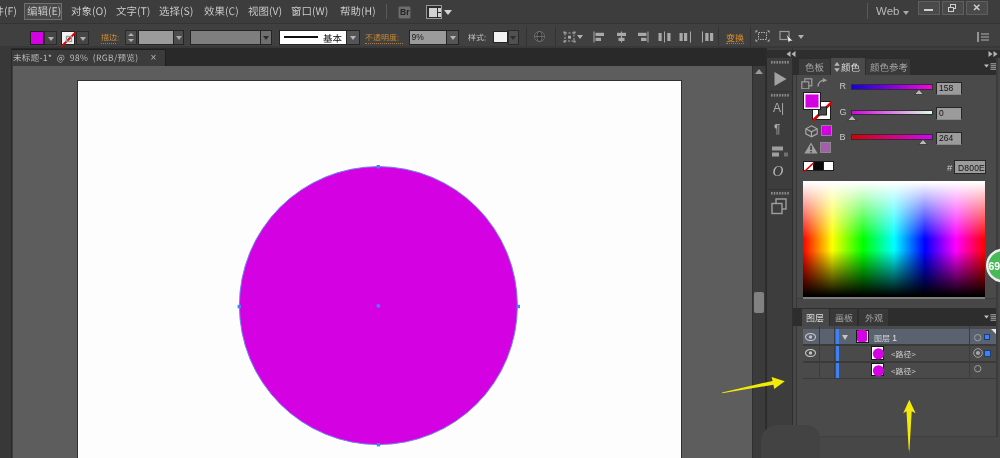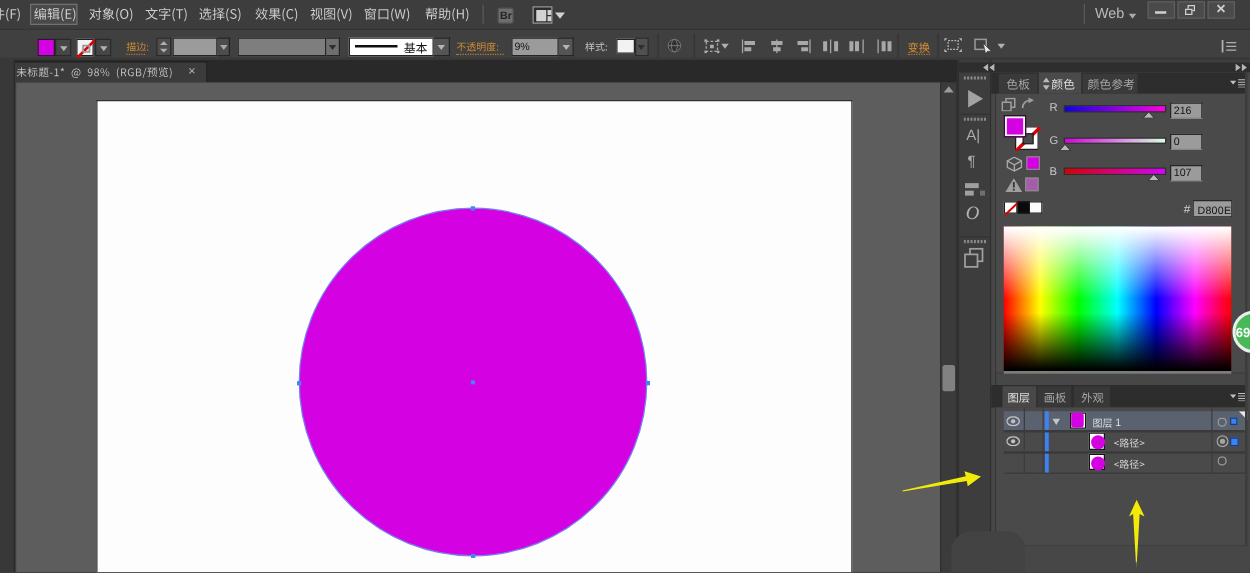--- a/index.html
+++ b/index.html
@@ -385,35 +385,35 @@
       <line x1="1" y1="19.5" x2="20" y2="1" stroke="#dd0000" stroke-width="2.6"></line>
       <rect x="6.5" y="6" width="8" height="8" fill="#4a4a4a" stroke="#1d1d1d"></rect>
     </svg>
 <div style="position:absolute;left:803.0px;top:92.0px;width:18.0px;height:18.0px;background:#d402e2;border:1px solid #1d1d1d;box-shadow:inset 0 0 0 1.5px #f2f2f2"></div>
 <div style="position:absolute;left:839.5px;top:82.0px;font:9.0px 'Liberation Sans',sans-serif;line-height:9.0px;color:#c8c8c8;white-space:pre;">R</div>
 <div style="position:absolute;left:852.0px;top:85.0px;width:79.5px;height:3.5px;background:linear-gradient(to right,#1000e2,#ff00e2);box-shadow:0 0 0 1px #2e2e2e"></div>
 <svg style="position:absolute;left:914.3px;top:89.2px" width="10" height="6">
       <path d="M5 0.5 L9.5 5.5 L0.5 5.5 Z" fill="#b9b9b9" stroke="#2a2a2a" stroke-width="0.7"></path>
     </svg>
 <div style="position:absolute;left:935.5px;top:81.5px;width:26.5px;height:13.0px;background:#9b9b9b;border:1px solid #272727;border-bottom-color:#888"></div>
-<div style="position:absolute;left:939.0px;top:83.7px;font:8.5px 'Liberation Sans',sans-serif;line-height:8.5px;color:#141414;white-space:pre;">216</div>
+<div style="position:absolute;left:939.0px;top:83.7px;font:8.5px 'Liberation Sans',sans-serif;line-height:8.5px;color:#141414;white-space:pre;">158</div>
 <div style="position:absolute;left:839.5px;top:107.5px;font:9.0px 'Liberation Sans',sans-serif;line-height:9.0px;color:#c8c8c8;white-space:pre;">G</div>
 <div style="position:absolute;left:852.0px;top:110.5px;width:79.5px;height:3.5px;background:linear-gradient(to right,#d800e2,#d8ffe2);box-shadow:0 0 0 1px #2e2e2e"></div>
 <svg style="position:absolute;left:847.0px;top:114.7px" width="10" height="6">
       <path d="M5 0.5 L9.5 5.5 L0.5 5.5 Z" fill="#b9b9b9" stroke="#2a2a2a" stroke-width="0.7"></path>
     </svg>
 <div style="position:absolute;left:935.5px;top:106.5px;width:26.5px;height:13.0px;background:#9b9b9b;border:1px solid #272727;border-bottom-color:#888"></div>
 <div style="position:absolute;left:939.0px;top:108.7px;font:8.5px 'Liberation Sans',sans-serif;line-height:8.5px;color:#141414;white-space:pre;">0</div>
 <div style="position:absolute;left:839.5px;top:132.5px;font:9.0px 'Liberation Sans',sans-serif;line-height:9.0px;color:#c8c8c8;white-space:pre;">B</div>
 <div style="position:absolute;left:852.0px;top:135.0px;width:79.5px;height:3.5px;background:linear-gradient(to right,#d80000,#d800ff);box-shadow:0 0 0 1px #2e2e2e"></div>
 <svg style="position:absolute;left:917.5px;top:139.2px" width="10" height="6">
       <path d="M5 0.5 L9.5 5.5 L0.5 5.5 Z" fill="#b9b9b9" stroke="#2a2a2a" stroke-width="0.7"></path>
     </svg>
 <div style="position:absolute;left:935.5px;top:131.5px;width:26.5px;height:13.0px;background:#9b9b9b;border:1px solid #272727;border-bottom-color:#888"></div>
-<div style="position:absolute;left:939.0px;top:133.7px;font:8.5px 'Liberation Sans',sans-serif;line-height:8.5px;color:#141414;white-space:pre;">107</div>
+<div style="position:absolute;left:939.0px;top:133.7px;font:8.5px 'Liberation Sans',sans-serif;line-height:8.5px;color:#141414;white-space:pre;">264</div>
 <svg style="position:absolute;left:805px;top:125px" width="13" height="12.5">
       <path d="M6.5 0.8 L12.2 3.8 L12.2 8.8 L6.5 11.8 L0.8 8.8 L0.8 3.8 Z" fill="none" stroke="#ababab" stroke-width="1.1"></path>
       <path d="M0.8 3.8 L6.5 6.8 L12.2 3.8 M6.5 6.8 L6.5 11.8" fill="none" stroke="#ababab" stroke-width="1.1"></path>
     </svg>
 <div style="position:absolute;left:821.0px;top:125.0px;width:10.5px;height:10.5px;background:#d402e2;border:1px solid #8a8a8a"></div>
 <svg style="position:absolute;left:804px;top:142px" width="14" height="12">
       <path d="M7 0.5 L13.7 11.5 L0.3 11.5 Z" fill="#9f9f9f"></path>
       <rect x="6.3" y="3.6" width="1.5" height="4.4" fill="#383838"></rect>
       <rect x="6.3" y="9" width="1.5" height="1.5" fill="#383838"></rect>
     </svg>

